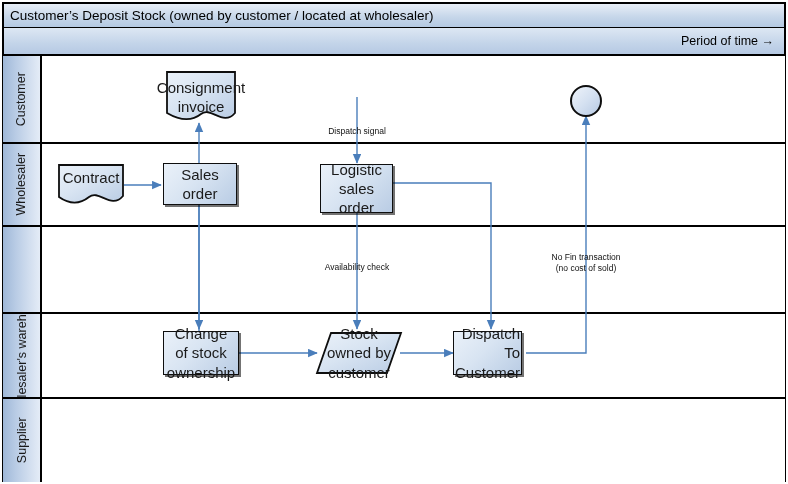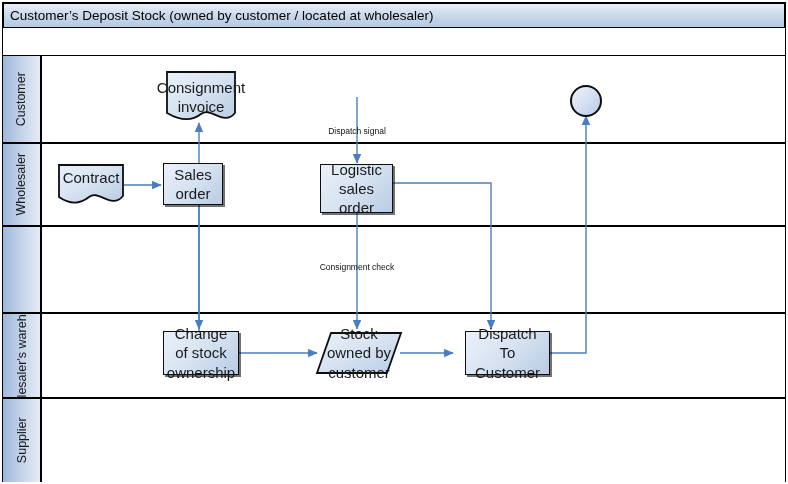--- a/index.html
+++ b/index.html
@@ -137,20 +137,21 @@
 </style>
 </head>
 <body>
 
 <div id="canvas">
 
   <div class="frame"></div>
 
   <div class="titlebar">Customer’s Deposit Stock (owned by customer / located at wholesaler)</div>
 
+  <div class="periodbar">Period of time →</div>
 
   <div class="lane first" style="top:55px;height:87px;">
     <div class="lane-head">
       <span>Customer</span>
     </div>
     <div class="lane-body"></div>
   </div>
 
   <div class="lane" style="top:142px;height:83px;">
     <div class="lane-head">
@@ -235,21 +236,21 @@
           <stop offset="0%" stop-color="#eaf1f9"></stop>
             <stop offset="45%" stop-color="#d8e4f2"></stop>
             <stop offset="100%" stop-color="#b9cce4"></stop>
         </linearGradient>
       </defs>
       <path d="M2,2 L66,2 L66,33 C54,47 42,26 32,34 C22,42 12,41 2,34 Z" fill="url(#gdoc2)" stroke="#0e0e0e" stroke-width="1.8"></path>
     </svg>
     <div class="lbl" style="white-space:pre-line;margin-bottom:14px;">Contract</div>
   </div>
 
-  <div class="node proc" style="left:163px;top:163px;width:60px;height:42px;">
+  <div class="node proc" style="left:163px;top:163px;width:74px;height:42px;">
     <div class="lbl" style="white-space:pre-line;">Sales order</div>
   </div>
 
   <div class="node proc" style="left:320px;top:164px;width:73px;height:49px;">
     <div class="lbl" style="white-space:pre-line;">Logistic sales
 order</div>
   </div>
 
   <div class="node para" style="left:315px;top:331px;width:88px;height:44px;">
     <svg viewBox="0 0 88 44" preserveAspectRatio="none">
@@ -265,24 +266,26 @@
     <div class="lbl" style="white-space:pre-line;">Stock
 owned by
 customer</div>
   </div>
 
   <div class="node proc" style="left:163px;top:331px;width:76px;height:44px;">
     <div class="lbl" style="white-space:pre-line;">Change of stock
 ownership</div>
   </div>
 
-  <div class="node proc" style="left:465px;top:331px;width:85px;height:44px;">
+  <div class="node proc" style="left:453px;top:331px;width:69px;height:44px;text-align:right;">
     <div class="lbl" style="white-space:pre-line;">Dispatch
 To
 Customer</div>
   </div>
 
   <div class="annot" style="left:297px;top:126px;width:120px;">Dispatch signal</div>
 
-  <div class="annot" style="left:297px;top:262px;width:120px;">Consignment check</div>
-
+  <div class="annot" style="left:297px;top:262px;width:120px;">Availability check</div>
+
+  <div class="annot" style="left:526px;top:252px;width:120px;">No Fin transaction
+(no cost of sold)</div>
 
 </div>
 
 </body></html>

